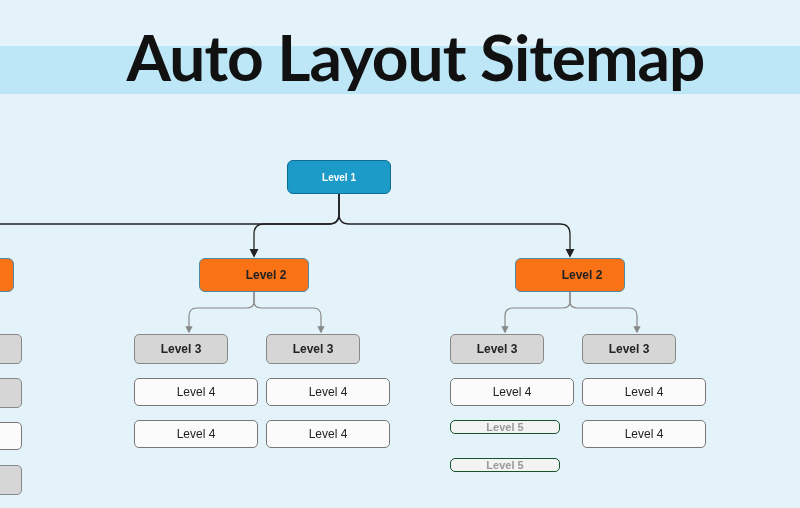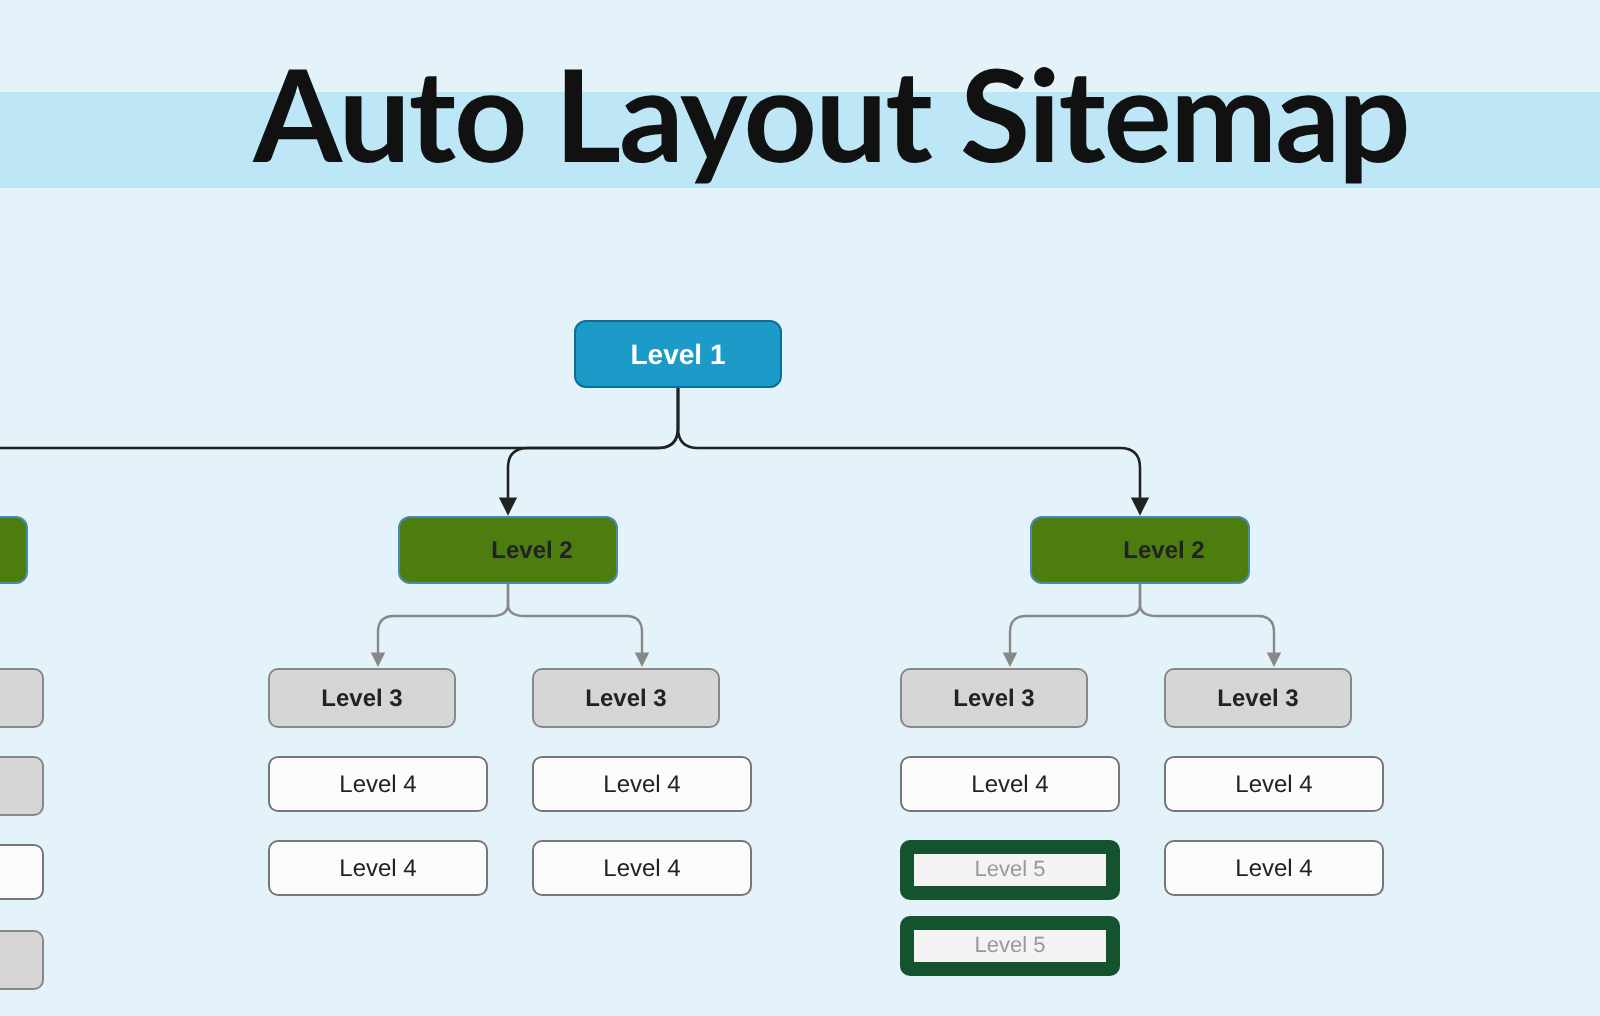--- a/index.html
+++ b/index.html
@@ -41,54 +41,54 @@
     align-items: center;
     justify-content: center;
     font-size: 12px;
     color: #222;
   }
   .node.lv1 {
     width: 104px; height: 34px;
     background: #1c9bc8;
     border: 1px solid #0d6f94;
     color: #fff;
-    font-size: 14px;
+    font-size: 10px;
     font-weight: 600;
   }
   .node.lv2 {
     width: 110px; height: 34px;
-    background: #4d7c0f;
+    background: #f97316;
     border: 1px solid #4b8aa9;
     font-size: 12px;
     font-weight: 600;
     padding-left: 24px;
   }
   .node.lv3 {
     width: 94px; height: 30px;
     background: #d6d6d6;
     border: 1px solid #888;
     font-size: 12px;
     font-weight: 600;
     border-radius: 5px;
   }
   .node.lv4 {
-    width: 110px; height: 28px;
+    width: 124px; height: 28px;
     background: #fbfbfb;
     border: 1px solid #777;
     font-size: 12px;
     font-weight: 500;
     border-radius: 5px;
   }
   .node.lv5 {
-    width: 110px; height: 30px;
+    width: 110px; height: 14px;
     background: #f3f3f3;
-    border: 7px solid #14532d;
+    border: 1px solid #14532d;
     color: #999;
     font-size: 11px;
-    font-weight: 400;
+    font-weight: 700;
     border-radius: 5px;
   }
   
   .node.cut { left: -88px !important; width: 110px; }
   .node.cut.lv2 { left: -96px !important; }
 </style>
 </head>
 <body>
 
 <div class="highlight-bar"></div>

